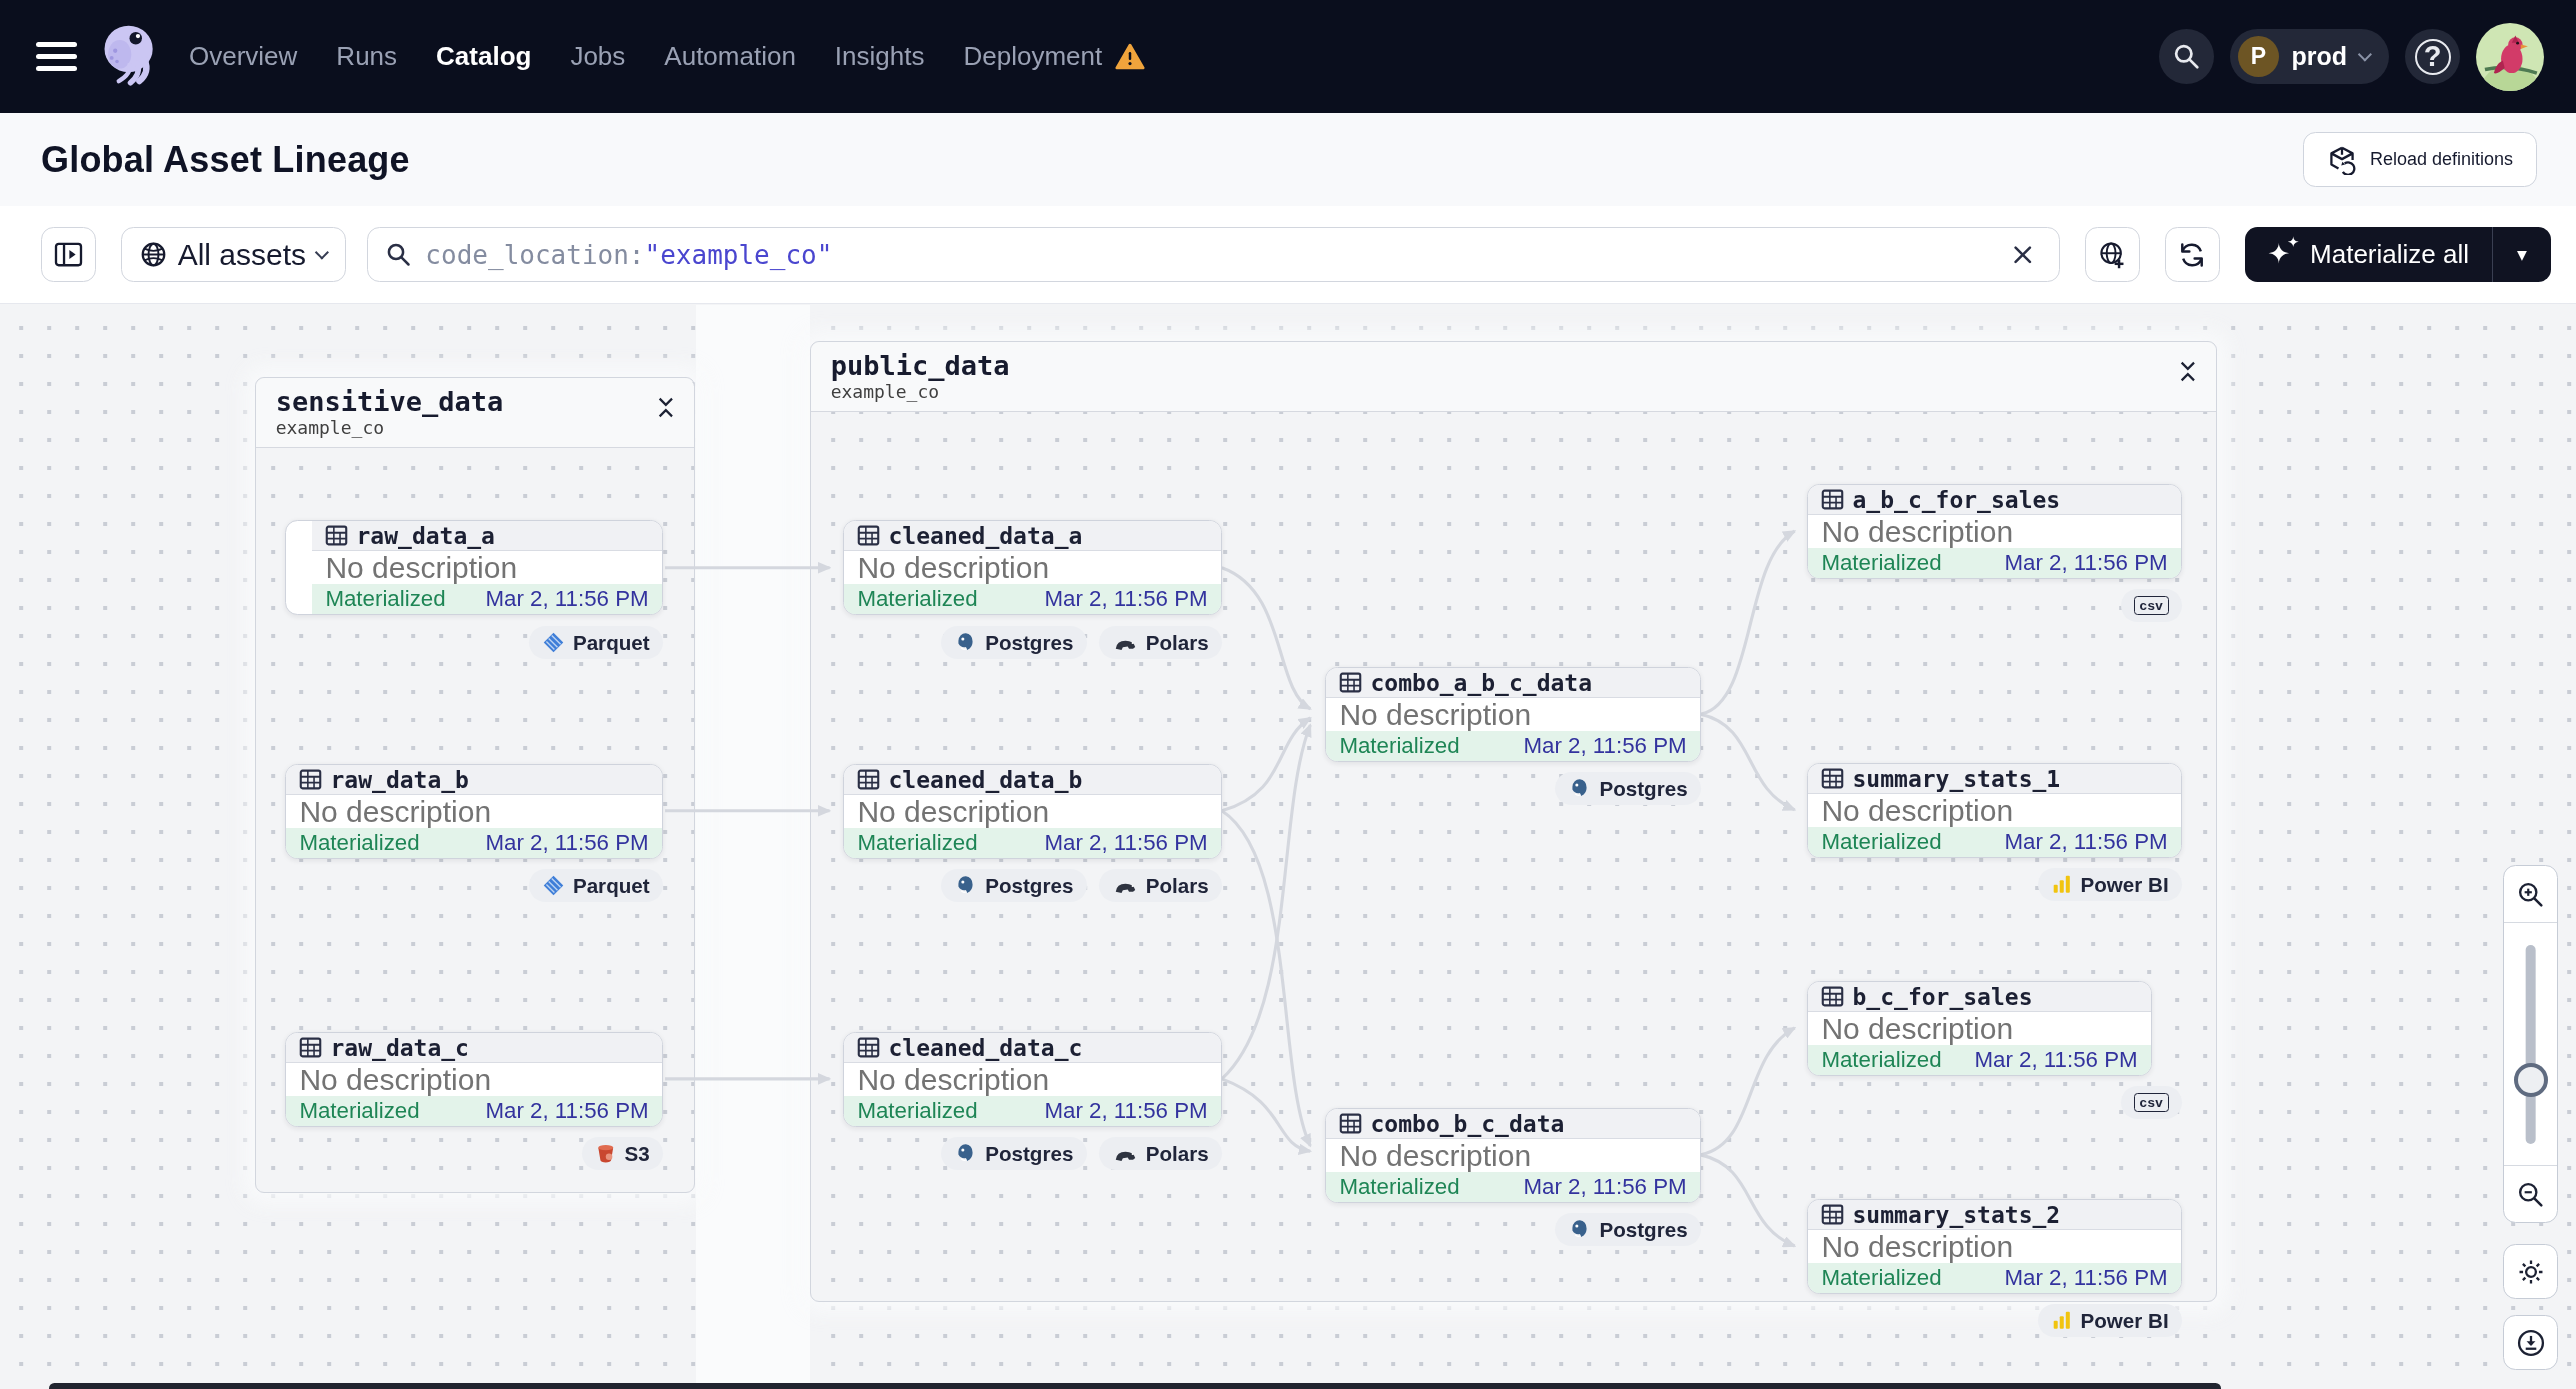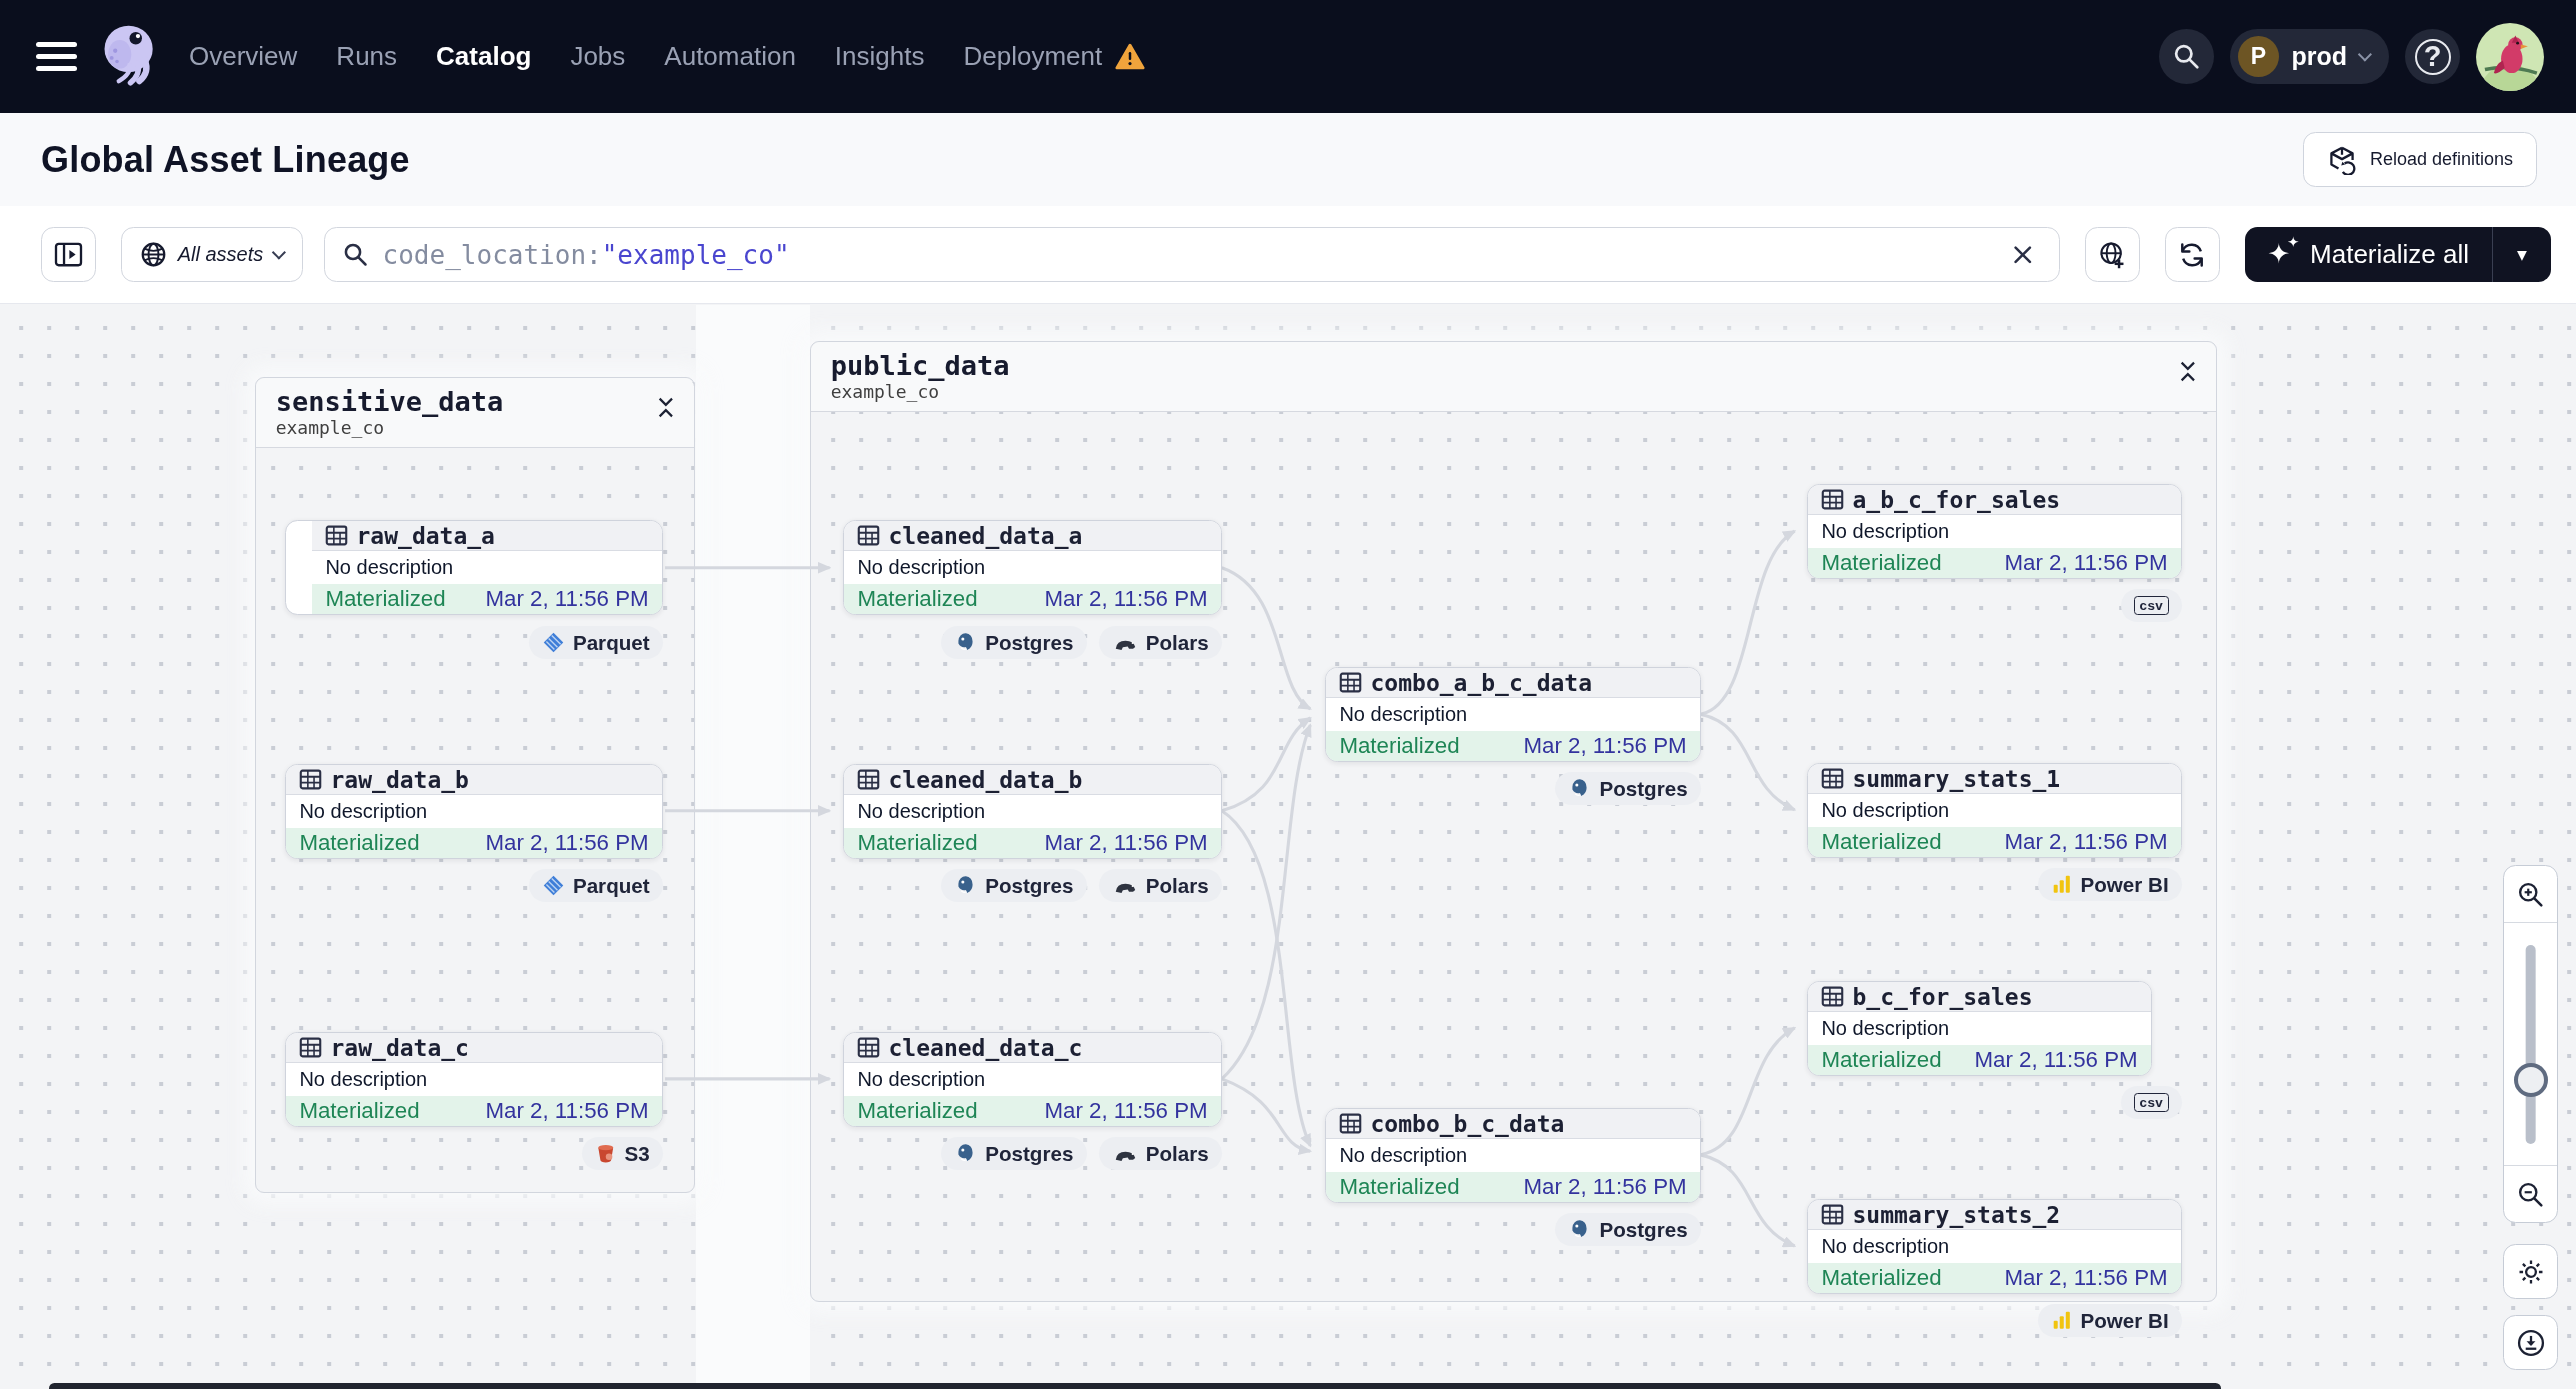--- a/index.html
+++ b/index.html
@@ -45,22 +45,22 @@
     border-radius:12.5px; display:flex; align-items:center; gap:12.5px; padding:0 23px;
     font-size:18px; color:#161a2e; cursor:pointer; }
 
   
   .toolbar { position:absolute; left:0; top:206px; width:2576px; height:98px;
     background:#ffffff; border-bottom:0.9px solid #e6e8ee; display:flex;
     align-items:center; padding:0 25px 0 41px; }
   .tool-btn { height:55px; border:0.9px solid #d2d6de; border-radius:12.5px; background:#fff;
     display:flex; align-items:center; justify-content:center; cursor:pointer; }
   .sq { width:55px; }
-  .scope-btn { padding:0 18px; gap:10.7px; margin-left:25px; font-size:20px;
-    color:#161a2e;font-style:italic; }
+  .scope-btn { padding:0 18px; gap:10.7px; margin-left:25px; font-size:30px;
+    color:#161a2e; }
   .searchbox { flex:1; height:55px; margin:0 25px 0 21.5px; border:0.9px solid #d2d6de;
     border-radius:12.5px; background:#fff; display:flex; align-items:center;
     padding:0 18px; gap:14.3px; }
   .search-text { font-size:26px; display:flex; }
   .search-prefix { color:#848ca0; }
   .search-term { color:#4a46cf; }
   .searchbox .spacer { flex:1; }
   .xbtn { width:36px; height:36px; display:flex; align-items:center;
     justify-content:center; cursor:pointer; }
   .icon-gap { margin-right:25px; }
@@ -95,21 +95,21 @@
   .edges { position:absolute; left:0; top:0; z-index:2; pointer-events:none; }
 
   .node { position:absolute; height:95px; background:#fff; border:1.3px solid #cfd3dc;
     border-radius:12.5px; overflow:hidden; z-index:3; cursor:pointer;
     box-shadow:0 1.8px 5.4px rgba(20,24,40,0.08); }
   .node-h { height:30px; background:#f0f1f4; border-bottom:0.9px solid #d9dce3;
     display:flex; align-items:center; gap:9px; padding:0 12.5px; }
   .node-title { font-family:"DejaVu Sans Mono","Liberation Mono",monospace;
     font-size:23px; font-weight:bold; color:#1c2033; line-height:30px; }
   .node-d { height:33px; display:flex; align-items:center; padding:0 13.4px;
-    font-size:20px; color:#0f172a; }
+    font-size:30px; color:#737373; }
   .node-f { height:30px; background:#e3f3ea; display:flex; align-items:center;
     padding:0 13.4px; font-size:22.3px; }
   .mat-status { color:#1e8555; }
   .mat-ts { margin-left:auto; color:#33339e; }
 
   .tagsrow { position:absolute; display:flex; justify-content:flex-end; gap:12.5px;
     z-index:3; }
   .tag { height:33px; border-radius:17px; background:#eceef2; display:flex;
     align-items:center; gap:8px; padding:0 13.4px; font-size:20.6px; font-weight:bold;
     color:#20253a; cursor:pointer; }

